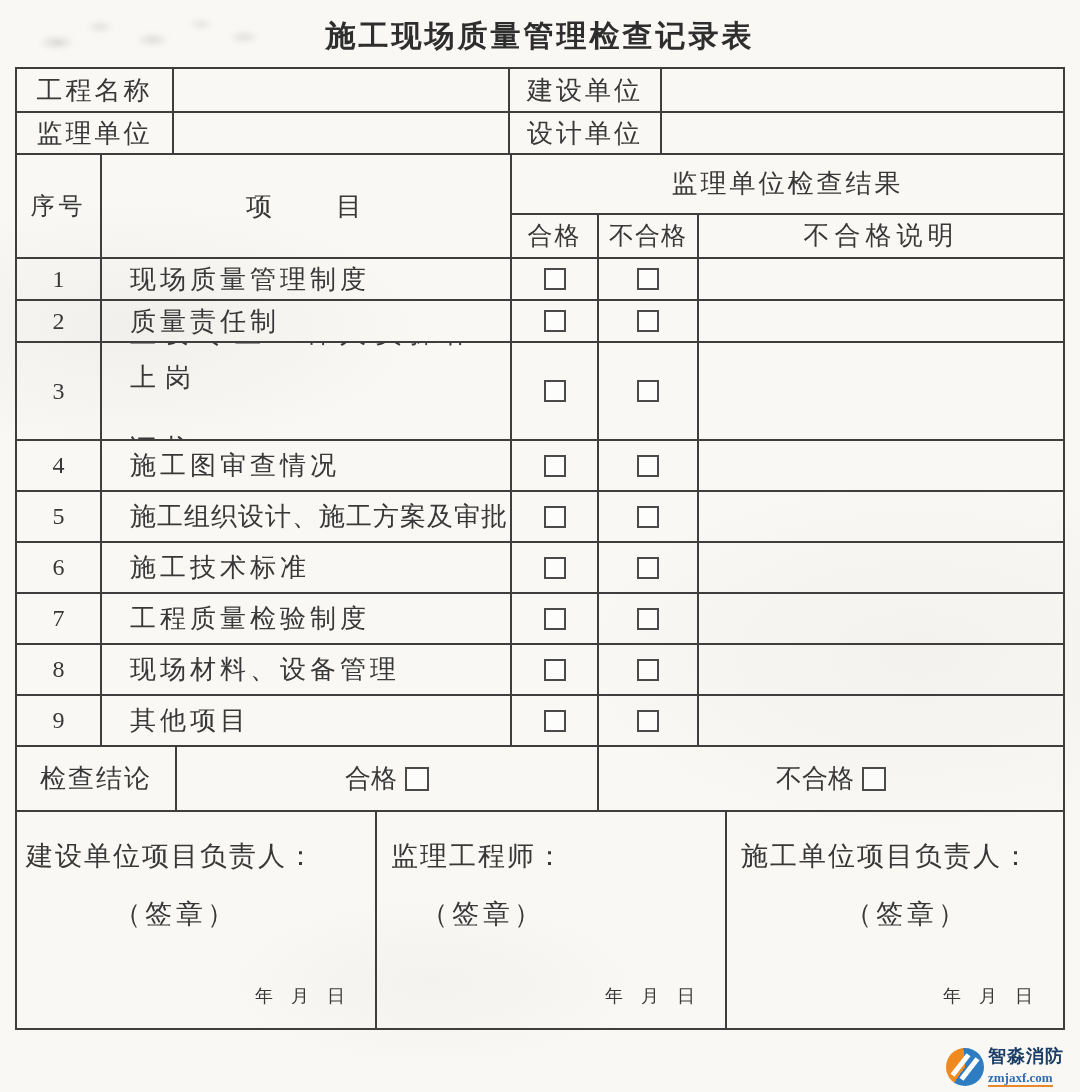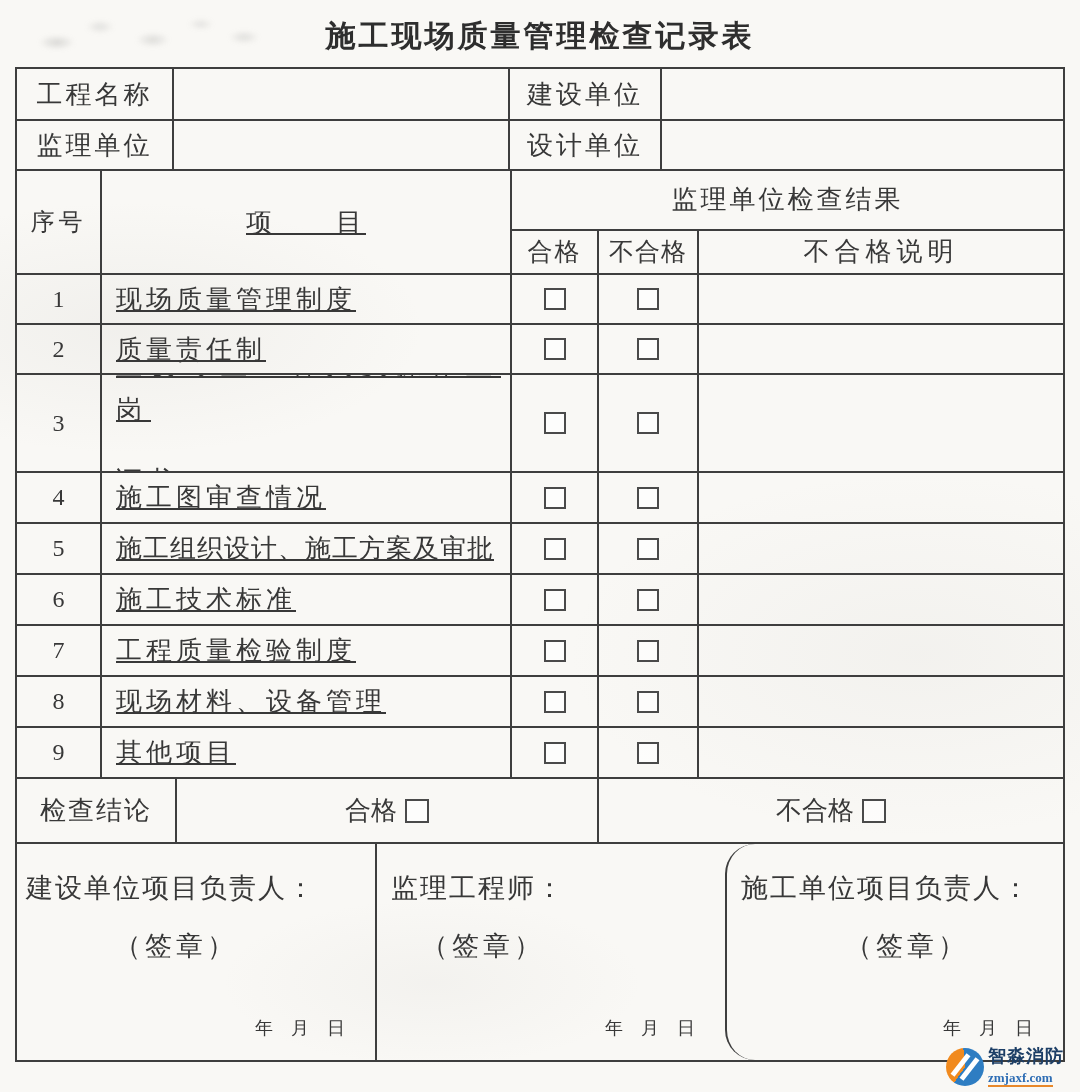--- a/index.html
+++ b/index.html
@@ -35,62 +35,62 @@
   }
   .trow { display:flex; border-top:2px solid #3e3e3e; }
   .trow.first { border-top:none; }
   .cell {
     border-left:2px solid #3e3e3e;
     display:flex; align-items:center;
     font-size:26px; overflow:hidden;
   }
   .cell:first-child { border-left:none; }
   
-  .rh50 { height:50px; }
+  .rh50 { height:42px; }
   .i-l1 { flex:0 0 155px; } .i-v1 { flex:0 0 336px; }
   .i-l2 { flex:0 0 152px; } .i-v2 { flex:0 0 403px; }
   .i-label { letter-spacing:3px; justify-content:center; }
   
   .hdr { display:flex; height:104px; border-top:2px solid #3e3e3e; }
   .c-no   { flex:0 0 83px;  justify-content:center; }
-  .c-item { flex:0 0 410px; padding-left:14px; }
+  .c-item { flex:0 0 410px; padding-left:28px; }
   .hdr .c-no, .hdr .c-item { justify-content:center; padding-left:0; letter-spacing:4px; }
   .hdr-right { flex:0 0 553px; border-left:2px solid #3e3e3e; display:flex; flex-direction:column; }
   .hdr-group { height:68px; border-bottom:2px solid #3e3e3e; display:flex; align-items:center; justify-content:center; font-size:26px; letter-spacing:3px; }
   .hdr-sub { height:48px; display:flex; }
   .h-pass { flex:0 0 85px;  justify-content:center; border-left:none; letter-spacing:2px; font-size:25px;}
   .h-fail { flex:0 0 100px; justify-content:center; font-size:25px; letter-spacing:1px;}
   .h-note { flex:0 0 366px; justify-content:center; letter-spacing:5px; }
   
   .rh51 { height:51px; } .rh98 { height:98px; }
   .c-pass { flex:0 0 87px;  justify-content:center; }
   .c-fail { flex:0 0 100px; justify-content:center; }
   .c-note { flex:0 0 366px; }
   .c-no { font-size:24px; }
-  .c-item { letter-spacing:4px;text-decoration:underline; }
+  .c-item { letter-spacing:4px; }
   .c-item.tight { letter-spacing:1px; }
   .c-item.twoline { flex-direction:column; align-items:flex-start; justify-content:center; line-height:44px;gap:27px; }
   .c-item.twoline .wide { letter-spacing:9px; }
   .cb {
     width:22px; height:22px; border:2px solid #4a4a4a;
     background:rgba(255,255,255,0.65); display:inline-block; flex:none;
   }
   .cb-lg { width:24px; height:24px; margin-left:8px; }
   
   .rh65 { height:65px; }
   .con-l { flex:0 0 158px; justify-content:center; letter-spacing:2px; }
   .con-p { flex:0 0 422px; justify-content:center; }
   .con-f { flex:0 0 466px; justify-content:center; }
   
   .rh218 { height:218px; }
   .sig {
     flex-direction:column; align-items:flex-start; justify-content:flex-start;
     padding:26px 0 20px 14px; font-size:27px;
   }
-  .sig1 { flex:0 0 358px;padding-left:9px; } .sig2 { flex:0 0 350px; } .sig3 { flex:0 0 338px;border-radius:30px; }
+  .sig1 { flex:0 0 358px;padding-left:9px; } .sig2 { flex:0 0 350px; } .sig3 { flex:0 0 338px; }
   .sig-title { letter-spacing:2px; }
   .sig-seal { margin-top:22px; letter-spacing:4px; }
   .sig1 .sig-seal { padding-left:88px; }
   .sig2 .sig-seal { padding-left:30px; }
   .sig3 .sig-seal { padding-left:104px; }
   .sig-date { margin-top:auto; align-self:flex-end; padding-right:30px; font-size:18px; }
   
   .watermark { position:absolute; left:946px; top:1044px; display:flex; align-items:flex-start; z-index:5; }
   .wm-logo {
     position:relative; width:38px; height:38px; border-radius:50%;

